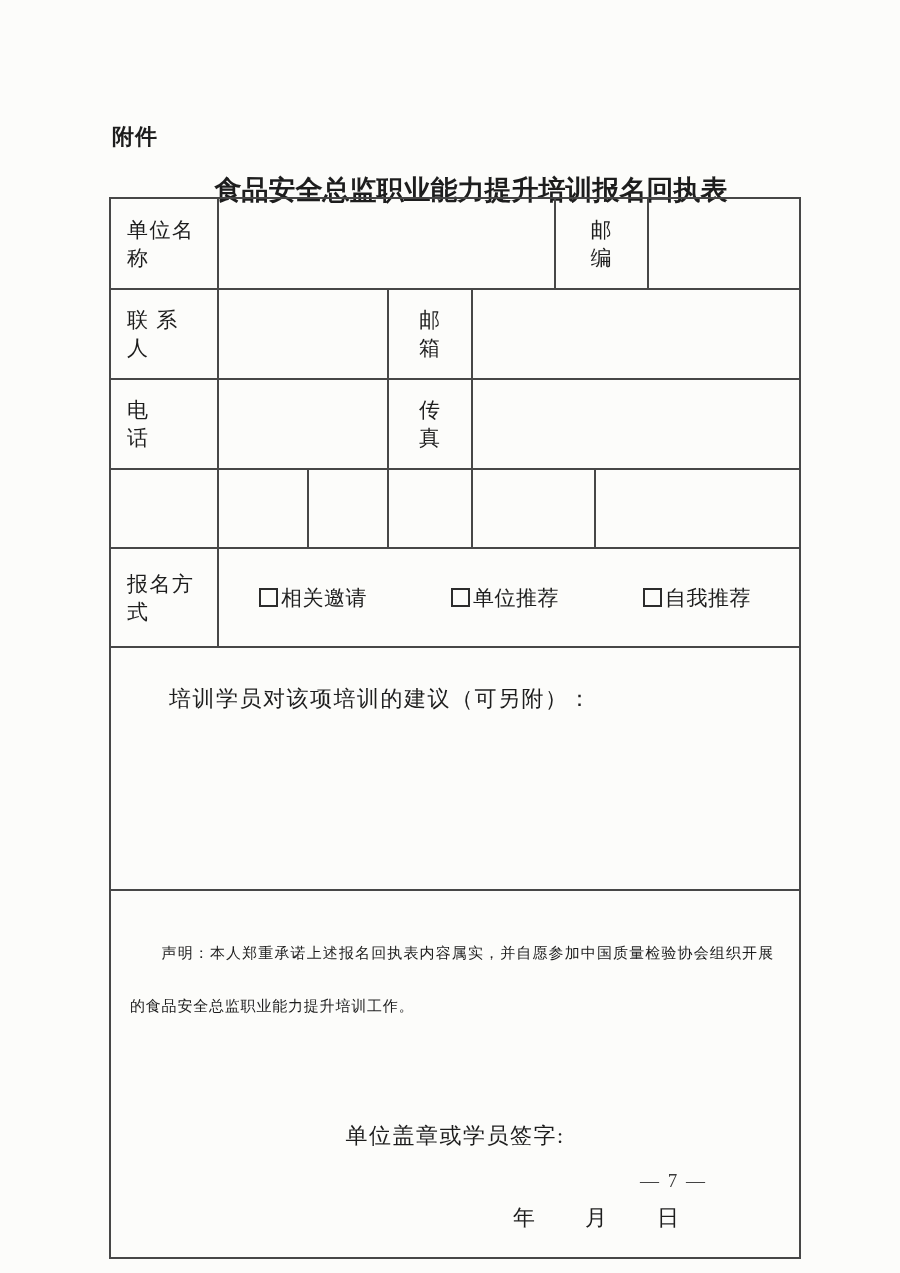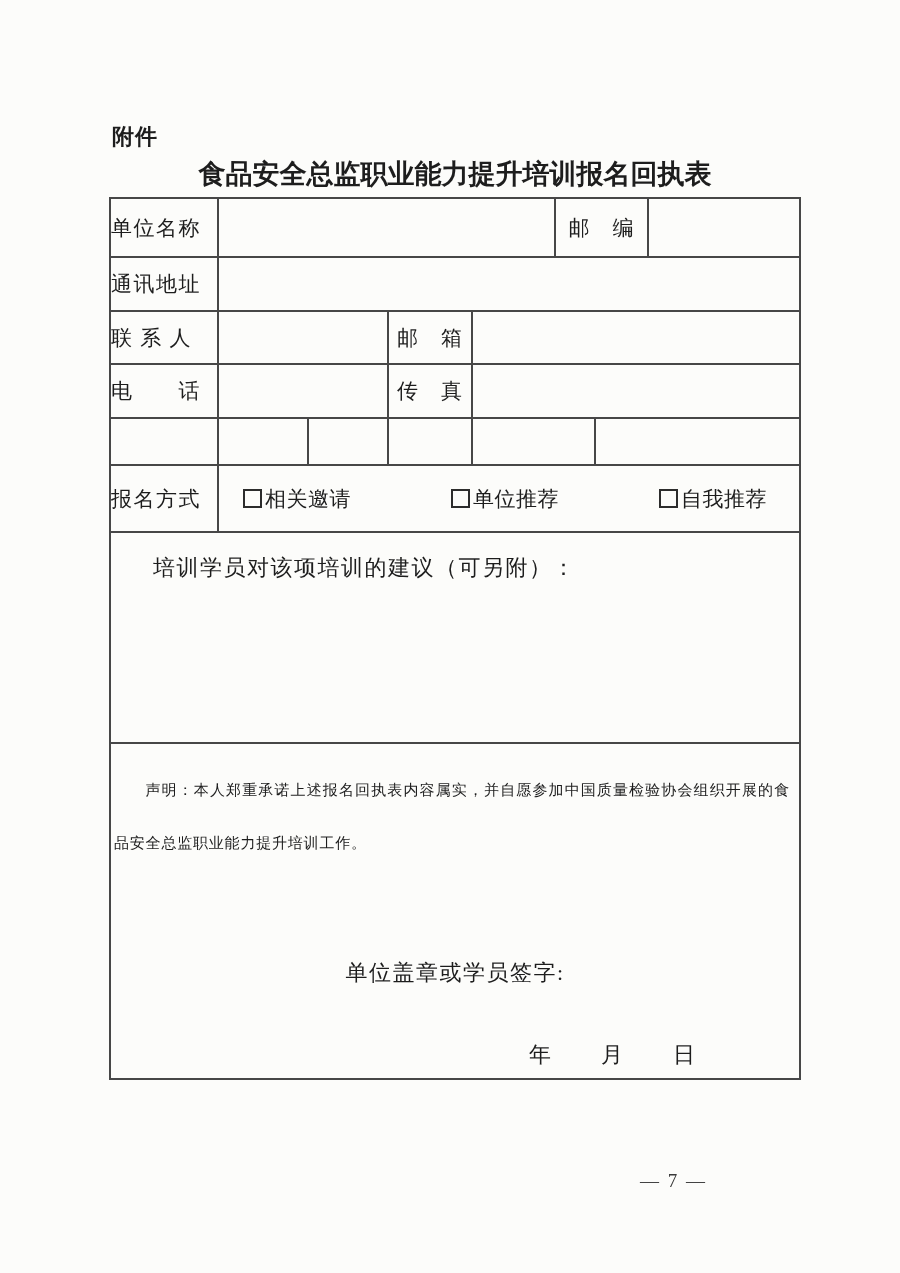--- a/index.html
+++ b/index.html
@@ -11,32 +11,32 @@
     color:#1d1d1d;
     overflow:hidden;
   }
   .attachment{
     position:absolute;left:112px;top:122px;
     font-family:Liberation Mono, monospace;
     font-weight:600;font-size:22px;letter-spacing:1px;
   }
   .doc-title{
     position:absolute;left:100px;top:156px;width:710px;
-    margin:0;text-align:center;
+    margin:16px;text-align:center;
     font-size:27px;font-weight:700;letter-spacing:0px;
     white-space:nowrap;
   }
   table.form{
     position:absolute;left:109px;top:197px;
     border-collapse:collapse;table-layout:fixed;
   }
   table.form td{
     border:2px solid #474747;
     font-size:21px;
-    padding:0;
+    padding:16px;
     vertical-align:middle;
     overflow:hidden;
   }
   
   tr.r1 td{height:57px;}
   tr.r2 td{height:52px;}
   tr.r3 td{height:51px;}
   tr.r4 td{height:52px;}
   tr.r5 td{height:48px;}
   tr.r6 td{height:45px;}
@@ -98,24 +98,20 @@
       <col style="width:53px">
       <col style="width:152px">
   </colgroup>
   <tbody>
       <tr class="r1">
     <td class="lbl">单位名称</td>
     <td colspan="4"></td>
     <td colspan="2" class="ctr">邮　编</td>
     <td></td>
   </tr>
-  <tr class="r2">
-    <td class="lbl">通讯地址</td>
-    <td colspan="7"></td>
-  </tr>
   <tr class="r3">
     <td class="lbl">联 系 人</td>
     <td colspan="2"></td>
     <td class="ctr">邮　箱</td>
     <td colspan="4"></td>
   </tr>
   <tr class="r4">
     <td class="lbl">电　　话</td>
     <td colspan="2"></td>
     <td class="ctr">传　真</td>

